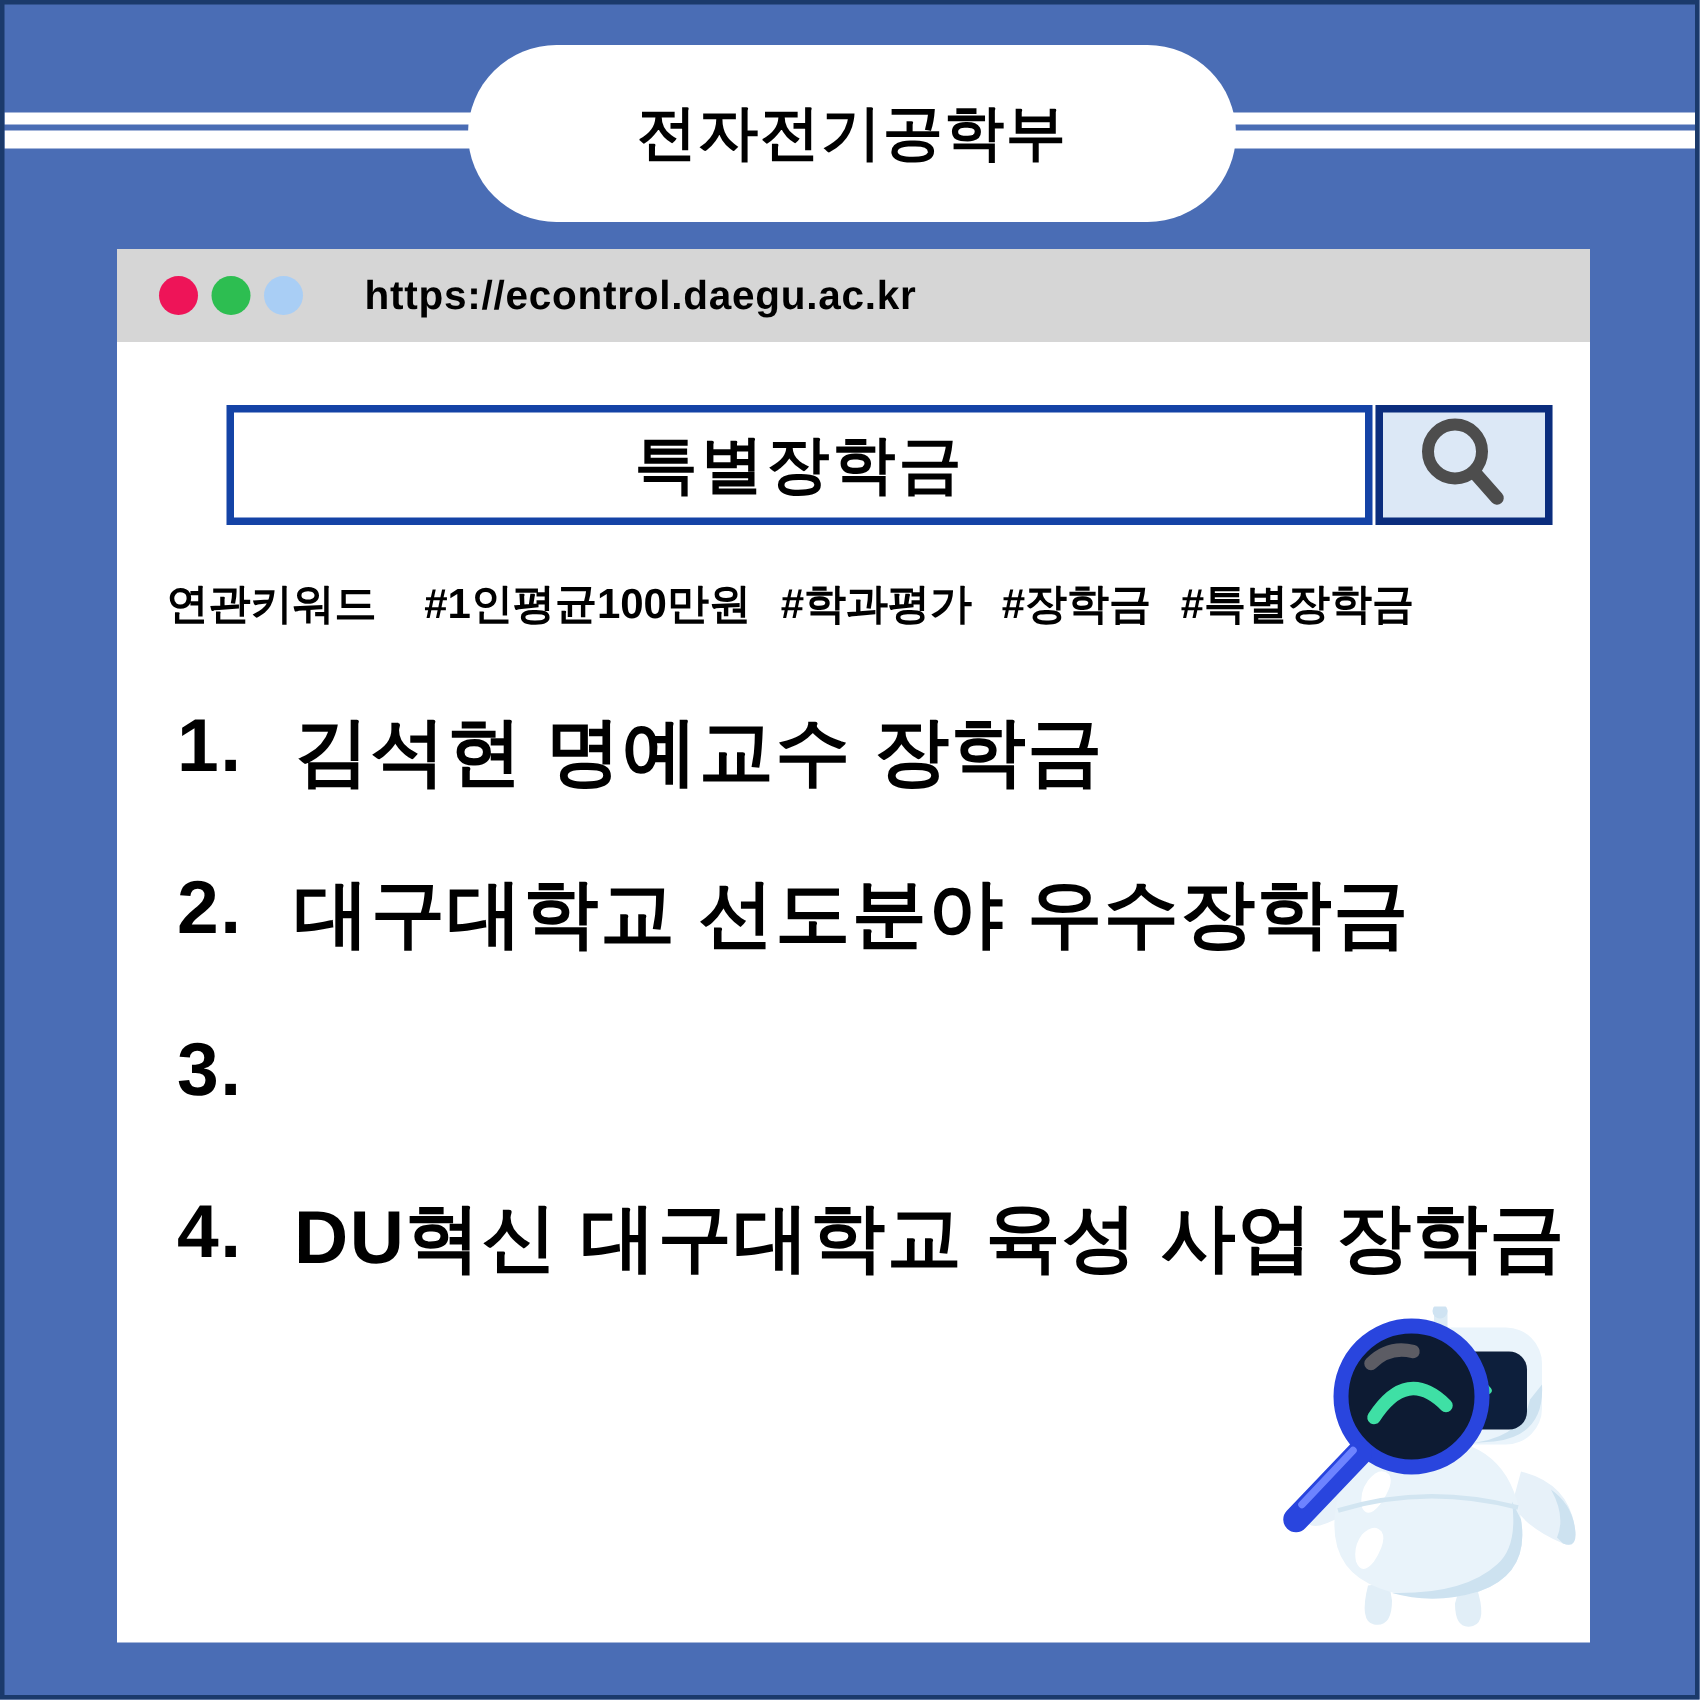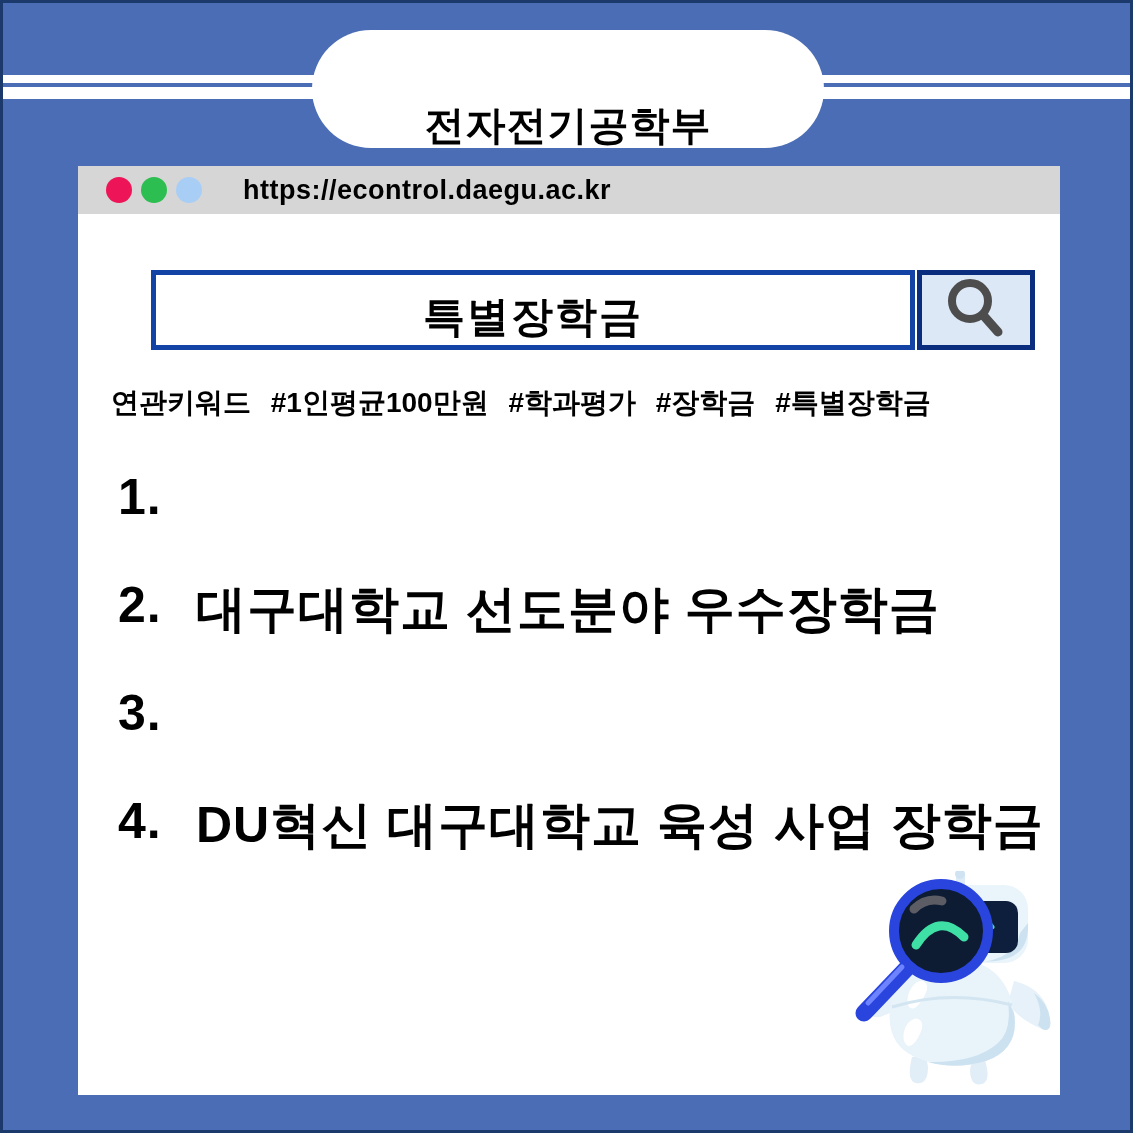--- a/index.html
+++ b/index.html
@@ -17,70 +17,70 @@
   
   .stripe { position: absolute; left: 0; right: 0; background: #ffffff; z-index: 1; }
   .stripe-top { top: 72px; height: 8px; }
   .stripe-bottom { top: 84px; height: 12px; }
 
   
   .banner {
     position: absolute; left: 309px; top: 27px;
     width: 512px; height: 118px;
     background: #ffffff; border-radius: 60px;
-    display: flex; flex-direction: column; align-items: center; justify-content: flex-end;
+    display: flex; flex-direction: row; align-items: center; justify-content: center;
     z-index: 2;
   }
   .banner div {
     font-size: 40px; font-weight: 800; color: #000; line-height: 1.16;
     letter-spacing: 1px; white-space: nowrap;
   }
 
   
   .window {
     position: absolute; left: 75px; top: 163px;
     width: 982px; height: 929px;
     background: #ffffff; z-index: 2;
   }
   .window-header {
-    position: absolute; left: 0; top: 0; right: 0; height: 48px;
+    position: absolute; left: 0; top: 0; right: 0; height: 62px;
     background: #d6d6d6;
     display: flex; align-items: center; padding-left: 28px;
   }
   .dot { width: 26px; height: 26px; border-radius: 50%; margin-right: 9px; }
   .dot-red   { background: #ee1458; }
   .dot-green { background: #2dbe51; }
   .dot-blue  { background: #a9cef5; }
   .url-text {
     margin-left: 32px; font-size: 27px; font-weight: 800; color: #000;
     letter-spacing: 0.5px;
   }
 
   
   .search-bar {
     position: absolute; left: 73px; top: 104px;
     width: 764px; height: 80px;
     background: #ffffff; border: 5px solid #1443a6;
-    display: flex; align-items: flex-end; justify-content: center;
+    display: flex; align-items: center; justify-content: center;
   }
   .search-query { font-size: 42px; font-weight: 800; color: #000; letter-spacing: 2px; }
   .search-button {
     position: absolute; left: 839px; top: 104px;
     width: 118px; height: 80px;
     background: #dce8f6; border: 5px solid #0b2d7d;
     display: flex; align-items: center; justify-content: center;
     cursor: pointer;
   }
 
   
   .keywords {
     position: absolute; left: 33px; top: 218px;
     font-size: 28px; font-weight: 800; color: #000; white-space: nowrap;
   }
-  .keywords .kw-label { margin-right: 12px; }
+  .keywords .kw-label { margin-right: 24px; }
   .keywords .kw-tag { margin-right: 12px; }
   .keywords .kw-tag.wide { }
 
   
   .results {
     position: absolute; left: 40px; top: 302px; list-style: none;
   }
   .result-item {
     height: 108px; display: flex; align-items: flex-start;
     font-size: 50px; font-weight: 800; color: #000; white-space: nowrap;
@@ -127,20 +127,21 @@
       <span class="kw-label">연관키워드</span>
       <span class="kw-tag wide">#1인평균100만원</span>
       <span class="kw-tag">#학과평가</span>
       <span class="kw-tag">#장학금</span>
       <span class="kw-tag">#특별장학금</span>
     </div>
 
     <ul class="results">
       <li class="result-item">
         <span class="result-number">1.</span>
+        <span>김석현 명예교수 장학금</span>
       </li>
       <li class="result-item">
         <span class="result-number">2.</span>
         <span>대구대학교 선도분야 우수장학금</span>
       </li>
       <li class="result-item">
         <span class="result-number">3.</span>
       </li>
       <li class="result-item">
         <span class="result-number">4.</span>

